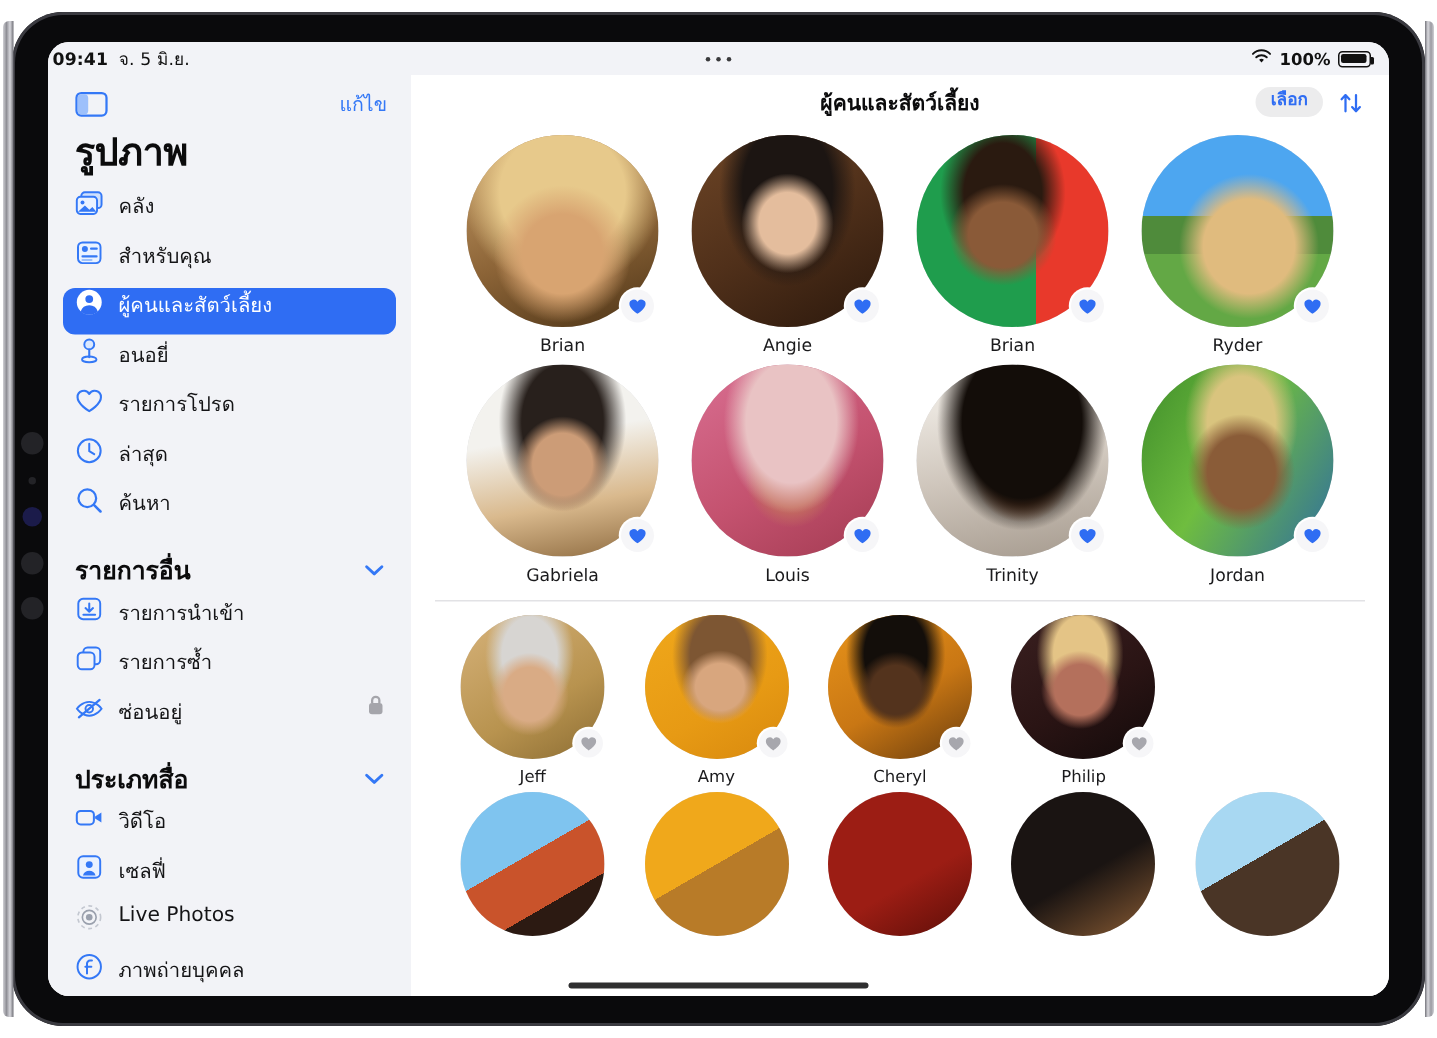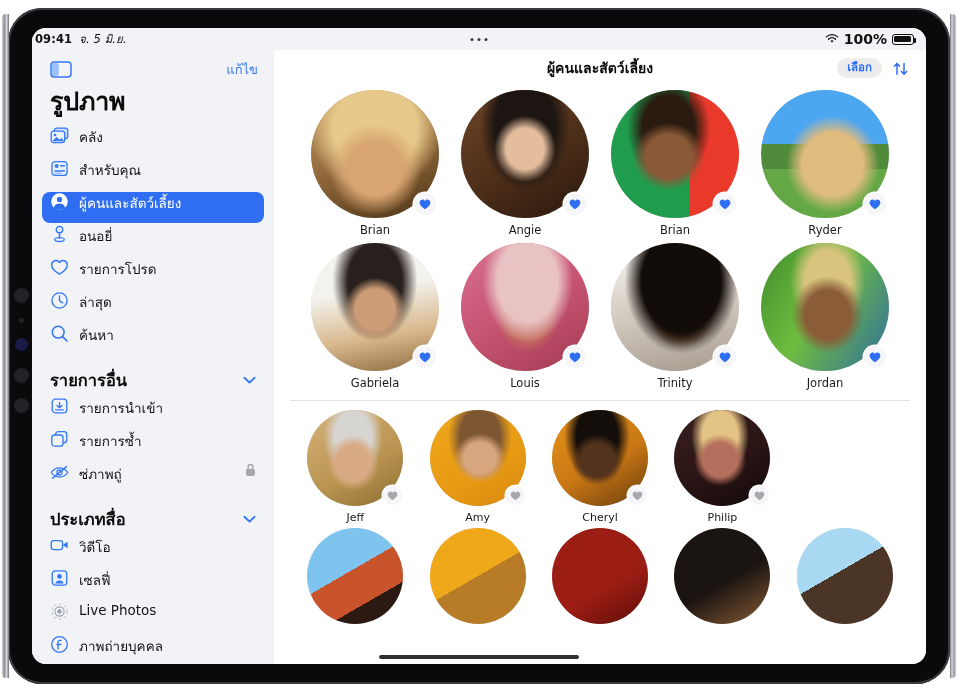--- a/index.html
+++ b/index.html
@@ -53,29 +53,29 @@
     height: 22px; flex: none;
     display: flex; align-items: center;
     font-size: 11.5px; color: #111;
     position: relative;
     background: #f2f3f7;
   }
   .sb-left {
     display: flex; align-items: center; gap: 7px;
     padding-left: 3px; font-weight: 600; letter-spacing: .1px;
   }
-  .sb-date { font-weight: 500; font-style: italic; }
+  .sb-date { font-weight: 500; }
   .sb-dots {
     position: absolute; left: 50%; transform: translateX(-50%);
     display: flex; gap: 4px;
   }
   .sb-dots i { width: 3px; height: 3px; border-radius: 50%; background: #3a3a3c; display:block;}
   .sb-right {
     margin-left: auto; display: flex; align-items: center;
-    gap: 5px; padding-right: 12px; font-size: 14px; font-weight: 600;
+    gap: 5px; padding-right: 12px; font-size: 11px; font-weight: 600;
   }
   .battery {
     width: 22px; height: 11px; border: 1.2px solid #111; border-radius: 3px;
     position: relative; display: inline-block;
   }
   .battery::after {
     content:''; position:absolute; right:-3.2px; top:3px;
     width:2px; height:5px; background:#111; border-radius:0 1px 1px 0;
   }
   .battery i { position:absolute; left:1.2px; top:1.2px; bottom:1.2px; width:17px; background:#111; border-radius:1.5px; display:block;}
@@ -354,21 +354,21 @@
             <span class="nav-label">รายการซ้ำ</span>
           </div>
           <div class="nav-item">
             <span class="nav-ico">
               <svg width="19" height="15" viewBox="0 0 19 15">
                   <path d="M1.3 7.5S4.4 2.9 9.5 2.9s8.2 4.6 8.2 4.6-3.1 4.6-8.2 4.6S1.3 7.5 1.3 7.5z" stroke="#3478f6" stroke-width="1.3" fill="none"></path>
                   <circle cx="9.5" cy="7.5" r="2.5" stroke="#3478f6" stroke-width="1.3" fill="none"></circle>
                   <path d="M2.6 13.2 16.4 1.6" stroke="#3478f6" stroke-width="1.5" stroke-linecap="round"></path>
                 </svg>
             </span>
-            <span class="nav-label">ซ่ภาพถู่</span>
+            <span class="nav-label">ซ่อนอยู่</span>
             <span class="nav-trail">
               <svg width="11" height="14" viewBox="0 0 11 14">
                   <rect x="1" y="5.7" width="9" height="7.4" rx="2" fill="#a5a5ab"></rect>
                   <path d="M3.1 5.7V3.9a2.4 2.4 0 0 1 4.8 0v1.8" stroke="#a5a5ab" stroke-width="1.5" fill="none"></path>
                 </svg>
             </span>
           </div>
         </div>
 
         <div class="sec-header">

